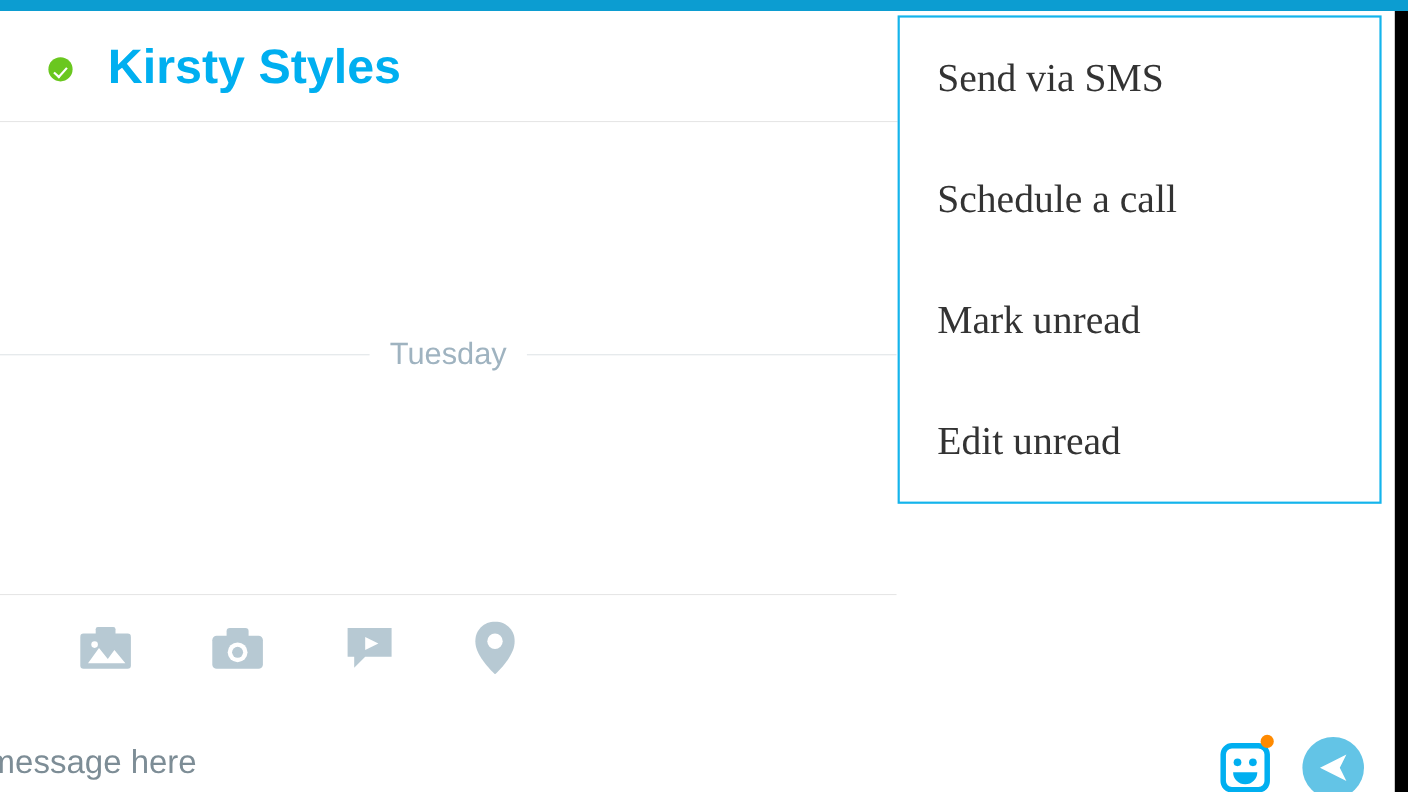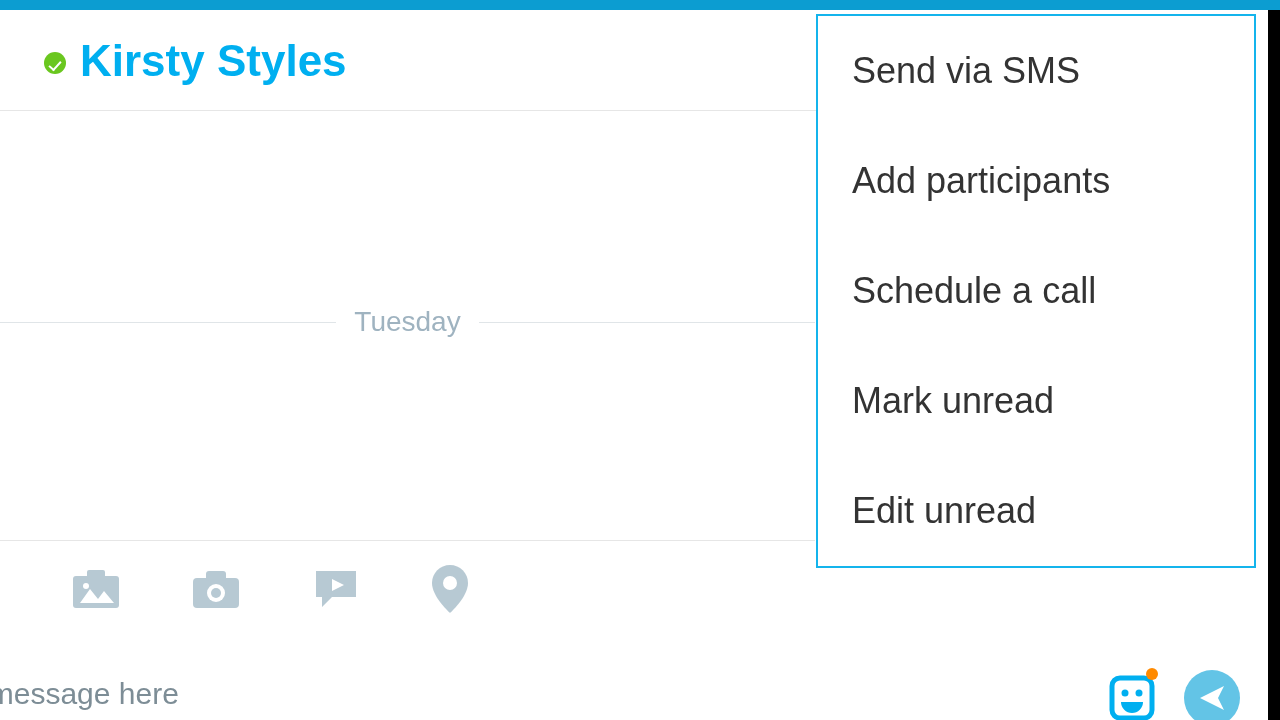--- a/index.html
+++ b/index.html
@@ -2,21 +2,21 @@
 <html><head>
 <meta charset="utf-8">
 <style>
   * { box-sizing: border-box; margin: 0; padding: 0; }
   html, body { width: 1280px; height: 720px; overflow: hidden; font-family: "Segoe UI", Arial, sans-serif; background: #fff; }
   body { position: relative; }
 
   .top-bar { width: 100%; height: 10px; background: #0c9dd1; }
   .right-strip { position: absolute; top: 10px; right: 0; width: 12px; height: 710px; background: #000; }
 
-  .header { display: flex; align-items: center; padding: 26px 0 24px 44px; border-bottom: 1px solid #e6e6e6; width: 871px; }
+  .header { display: flex; align-items: center; padding: 26px 0 24px 44px; border-bottom: 1px solid #e6e6e6; width: 871px; gap: 18px; }
   .status-dot { width: 22px; height: 22px; border-radius: 50%; background: #6ac71f; position: relative; margin-right: 14px; margin-top:4px; }
   .status-dot::after { content: ""; position: absolute; left: 5px; top: 9px; width: 10px; height: 5px; border-left: 2.5px solid #fff; border-bottom: 2.5px solid #fff; transform: rotate(-48deg); }
   .contact-name { font-size: 44px; font-weight: 600; color: #00aff0; }
 
   .content { position: relative; width: 815px; height: 430px; border-bottom: 1px solid #e6e6e6; }
   .date-divider { position: absolute; top: 195px; left: 0; right: 0; display: flex; align-items: center; }
   .date-divider .line { flex: 1; height: 1px; background: #e0e5e8; }
   .date-divider .label { padding: 0 18px; color: #9fb3c0; font-size: 28px; }
 
   .toolbar { display: flex; align-items: center; gap: 72px; padding: 24px 0 0 72px; color: #b7c9d3; }
@@ -25,21 +25,21 @@
   .message-row { position: absolute; left: 0; bottom: 0; width: 1268px; height: 52px; display: flex; align-items: center; }
   .message-input { border: none; outline: none; font-size: 30px; color: #333; background: transparent; flex: 1; padding-left: 0; }
   .message-input::placeholder { color: #7d8d96; }
 
   .btn-circle { width: 56px; height: 56px; border-radius: 50%; display: flex; align-items: center; justify-content: center; position: absolute; bottom: -6px; cursor: pointer; }
   .send-btn { right: 28px; background: #63c4e6; }
   .emoji-btn { position: absolute; right: 108px; bottom: -6px; width: 56px; height: 56px; display:flex; align-items:center; justify-content:center; cursor:pointer; }
   .emoji-badge { position:absolute; top:-2px; right:2px; width:12px; height:12px; border-radius:50%; background:#ff8a00; }
 
   .menu { position: absolute; top: 14px; left: 816px; width: 440px; background: #fff; border: 2px solid #14b4ec; z-index: 20; }
-  .menu-item { padding: 34px 34px; font-size: 36px; color: #333; cursor: pointer; }
+  .menu-item { padding: 34px 34px; font-size: 36px; color: #333; cursor: pointer; font-family: Liberation Serif, serif; }
 </style>
 </head>
 <body>
 
 <div class="top-bar"></div>
 <div class="right-strip"></div>
 
 <div class="header">
   <div class="status-dot"></div>
   <div class="contact-name">Kirsty Styles</div>
@@ -97,17 +97,16 @@
   </div>
   <div class="btn-circle send-btn">
     <svg width="28" height="28" viewBox="0 0 28 28">
         <polygon points="2,14 26,2 20,14 26,26" fill="#fff"></polygon>
       </svg>
   </div>
 </div>
 
 <div class="menu">
   <div class="menu-item">Send via SMS</div>
-  <div class="menu-item">Add participants</div>
   <div class="menu-item">Schedule a call</div>
   <div class="menu-item">Mark unread</div>
   <div class="menu-item">Edit unread</div>
 </div>
 
 </body></html>

